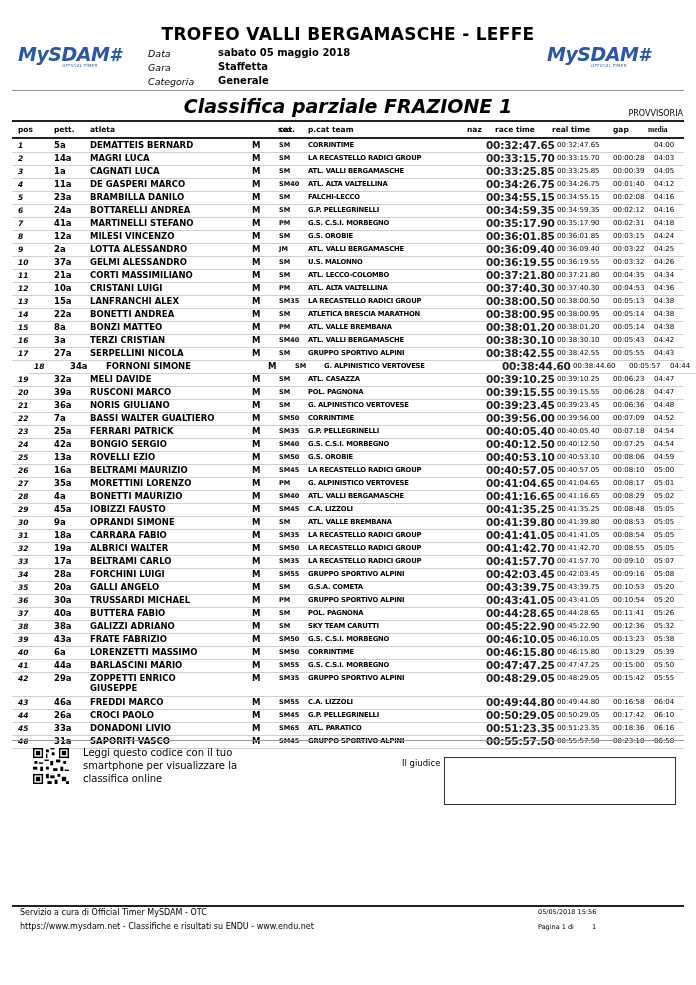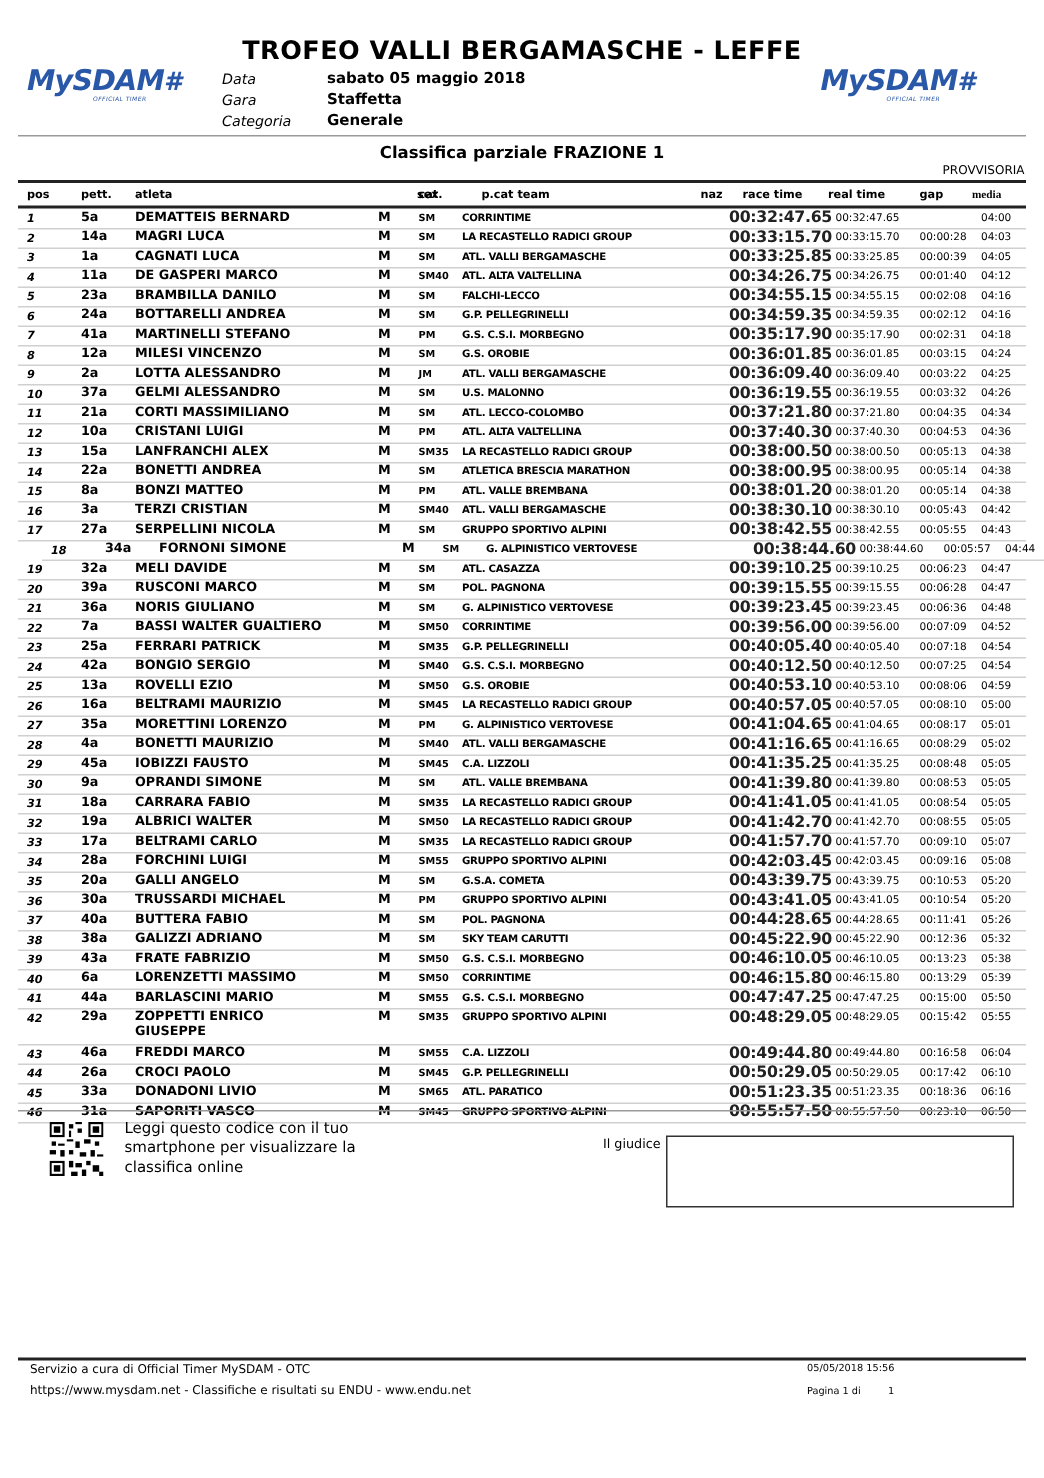--- a/index.html
+++ b/index.html
@@ -7,21 +7,21 @@
   .abs { position:absolute; }
   .title { left:0; width:696px; top:24px; text-align:center; font-weight:bold; font-size:17px; letter-spacing:0.3px; }
   .logo { top:44px; width:110px; height:26px; }
   .logo .word { font-family:"DejaVu Sans", sans-serif; font-weight:bold; font-style:italic; font-size:19px; color:#2a58a8; letter-spacing:-0.5px; line-height:20px; }
   .logo .hash { color:#2a58a8; font-weight:bold; font-style:italic; font-size:17px; }
   .logo .sub { font-size:4px; color:#2a58a8; position:absolute; left:44px; top:19px; font-style:italic; letter-spacing:0.3px; }
   .meta-label { left:148px; font-style:italic; font-size:9.5px; }
   .meta-val { left:218px; font-weight:bold; font-size:10px; }
   .rule { left:12px; width:672px; height:1px; background:#999; }
   .rule.dark { background:#222; height:2px; }
-  .subtitle { left:0; width:696px; top:95px; text-align:center; font-weight:bold; font-size:11px; }
+  .subtitle { left:0; width:696px; top:95px; text-align:center; font-weight:bold; font-size:19px;font-style:italic; }
   .provv { right:13px; top:109px; font-size:8px; }
   .hdr { top:125px; font-size:7.5px; font-weight:bold; }
   .row { left:12px; width:672px; height:13px; font-size:8.5px; border-bottom:1px solid #d0d0d0; }
   .row span { position:absolute; top:0; white-space:nowrap; line-height:13px; }
   .c-pos { left:6px; font-style:italic; font-weight:bold; font-size:7.5px; }
   .c-pett { left:42px; font-weight:bold; }
   .c-atl { left:78px; font-weight:bold; font-size:8.5px; }
   .c-sex { left:240px; font-weight:bold; }
   .c-cat { left:267px; font-weight:bold; font-size:6.5px; }
   .c-team { left:296px; font-weight:bold; font-size:6.8px; letter-spacing:-0.2px; }
@@ -64,21 +64,21 @@
 <div class="abs subtitle">Classifica parziale FRAZIONE 1</div>
 <div class="abs provv">PROVVISORIA</div>
 
 <div class="abs rule dark" style="top:120px;"></div>
 
 <div class="abs hdr" style="left:18px;">pos</div>
 <div class="abs hdr" style="left:54px;">pett.</div>
 <div class="abs hdr" style="left:90px;">atleta</div>
 <div class="abs hdr" style="left:250px;padding-left:28px;">sex</div>
 <div class="abs hdr" style="left:279px;">cat.</div>
-<div class="abs hdr" style="left:321px;">p.cat team</div>
+<div class="abs hdr" style="left:308px;">p.cat team</div>
 <div class="abs hdr" style="left:467px;">naz</div>
 <div class="abs hdr" style="left:495px;">race time</div>
 <div class="abs hdr" style="left:552px;">real time</div>
 <div class="abs hdr" style="left:613px;">gap</div>
 <div class="abs hdr" style="left:648px;font-family:Liberation Serif, serif;">media</div>
 
 <div class="abs rule dark" style="top:137px;"></div>
 
 <div id="rows">
     <div class="abs row" style="top: 139px; height: 13px;">

